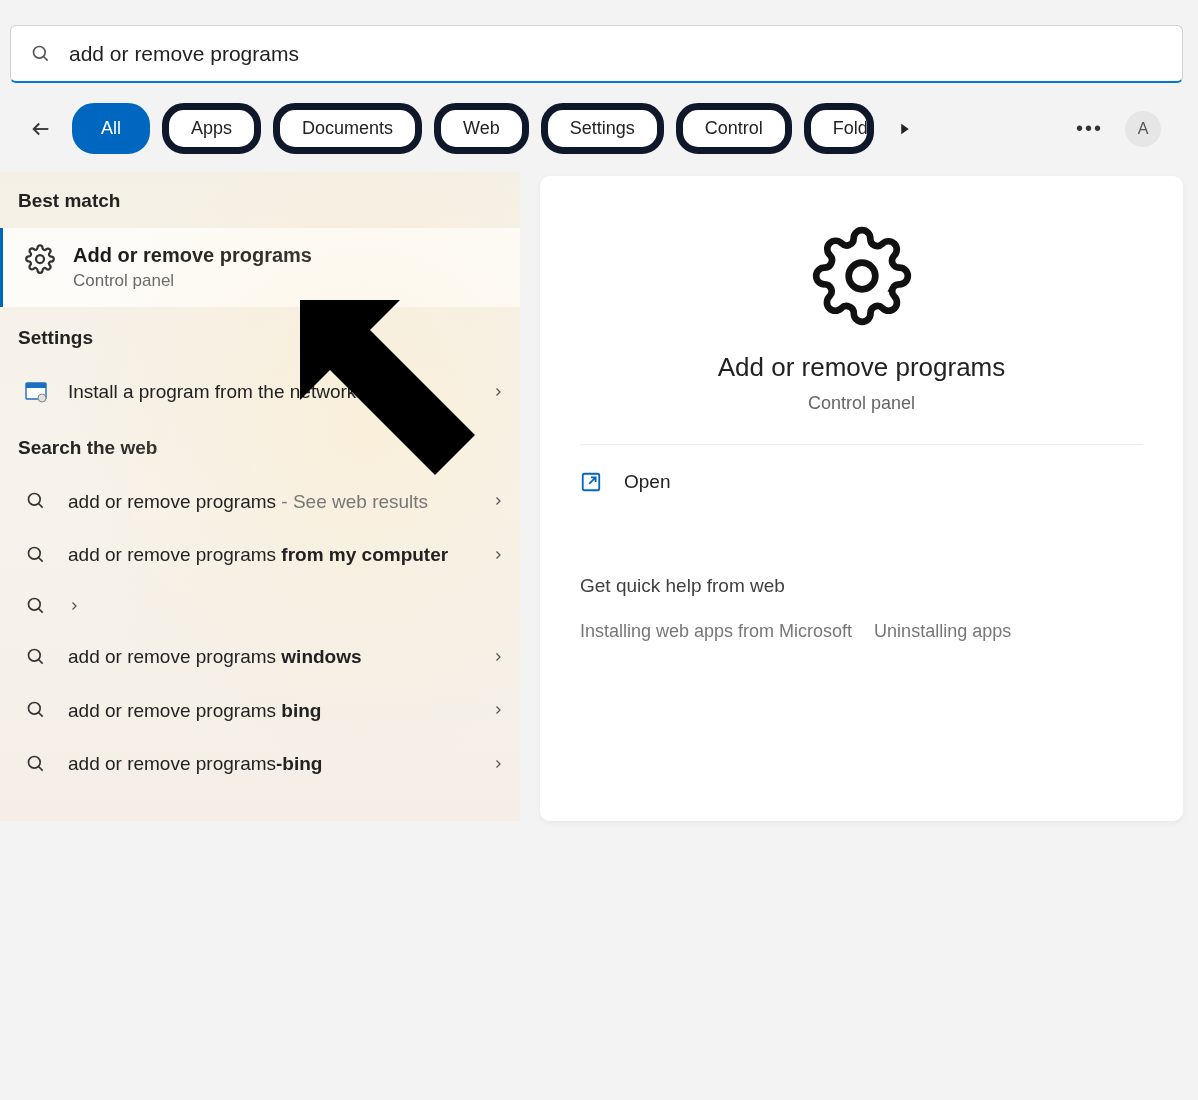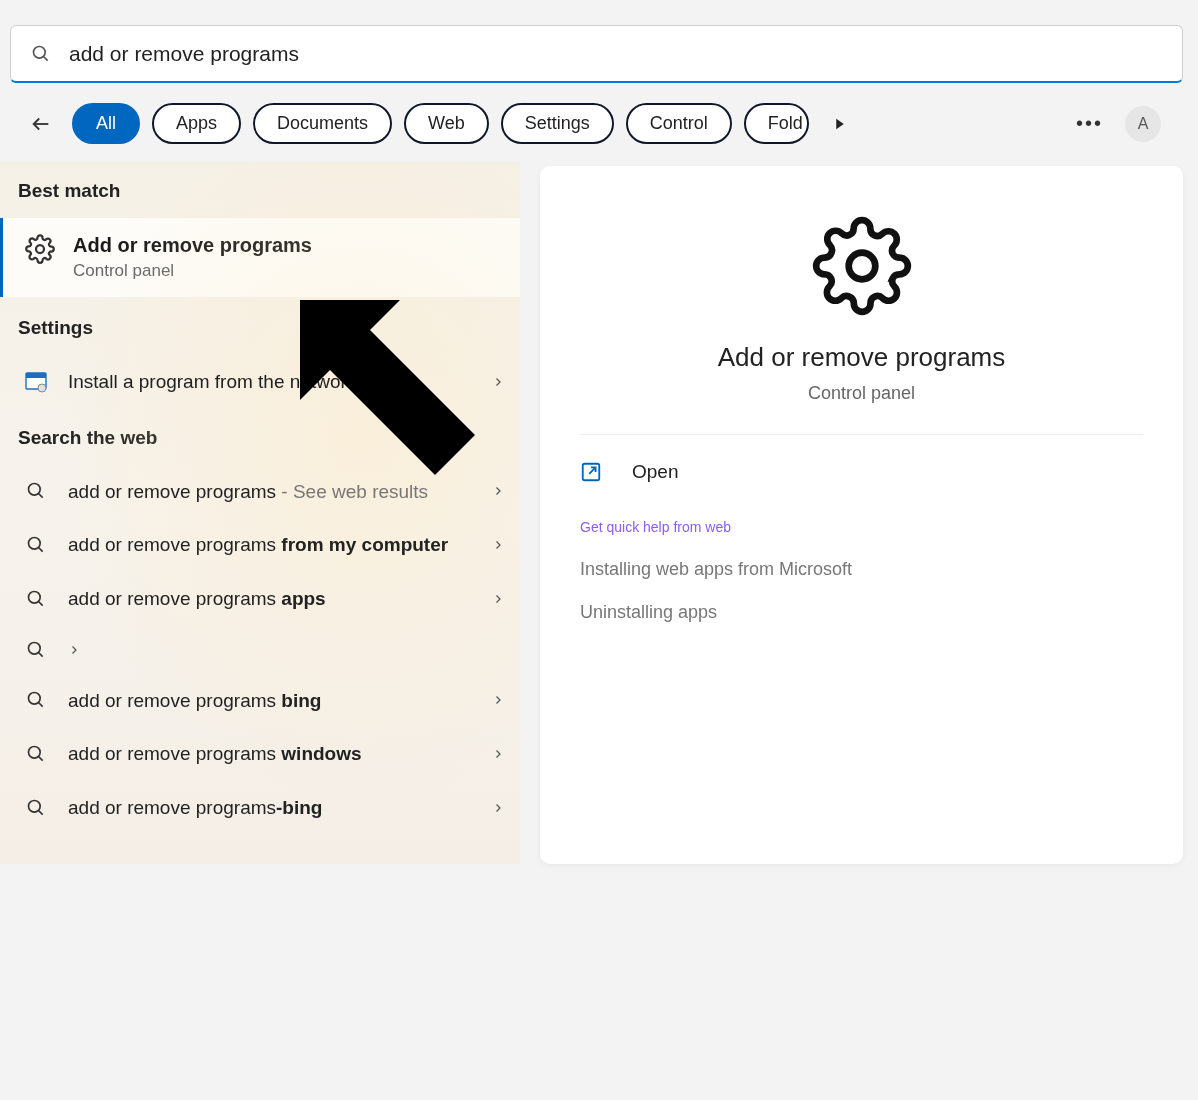--- a/index.html
+++ b/index.html
@@ -33,21 +33,21 @@
 }
 .filter-row {
   display: flex;
   align-items: center;
   gap: 12px;
   padding: 20px 15px 18px 30px;
 }
 .back-arrow { cursor: pointer; margin-right: 8px; }
 .pill {
   background: #fff;
-  border: 2px solid #0f172a;
+  border: 7px solid #0f172a;
   border-radius: 22px;
   padding: 8px 22px;
   font-size: 18px;
   color: #222;
   cursor: pointer;
   white-space: nowrap;
 }
 .pill.active {
   background: #0067c0;
   color: #fff;
@@ -113,24 +113,24 @@
   flex:1;
   background:#fff;
   border-radius:10px;
   margin-top: 4px;
   padding: 40px 40px 60px 40px;
   box-shadow: 0 2px 6px rgba(0,0,0,0.05);
 }
 .hero { text-align:center; padding: 10px 0 30px 0; border-bottom:1px solid #ececec; }
 .hero-title { font-size:26px; color:#222; margin-top:22px; }
 .hero-sub { font-size:18px; color:#666; margin-top:10px; }
-.open-row { display:flex; align-items:center; gap:30px; margin-top:26px; cursor:pointer; }
+.open-row { display:flex; align-items:center; gap:22px; margin-top:26px; cursor:pointer; }
 .open-row .open-label { font-size:19px; color:#222; }
-.help-header { font-size:14px; color:#8b5cf6; margin-top:36px; font-weight:500; }
-.help-links { margin-top:24px; display:flex; flex-direction:column; gap:22px; }
+.help-header { font-size:19px; color:#404040; margin-top:82px; font-weight:500; }
+.help-links { margin-top:24px; display:flex; flex-direction:row; gap:22px; }
 .help-links a { font-size:18px; color:#777; text-decoration:none; cursor:pointer; }
 .annotation-arrow {
   position:absolute;
   left:280px;
   top:280px;
   z-index:5;
   pointer-events:none;
 }
 </style>
 </head>
@@ -222,56 +222,44 @@
           <polyline points="9 5 16 12 9 19"></polyline>
         </svg>
     </div>
     <div class="list-item">
       <span class="icon-box">
           <svg width="20" height="20" viewBox="0 0 24 24" fill="none" stroke="#333" stroke-width="2">
             <circle cx="10" cy="10" r="7"></circle>
             <line x1="20" y1="20" x2="15" y2="15"></line>
           </svg>
         </span>
-      <span class="label"><span class="prefix">add or remove programs </span><span class="bold">apps</span></span>
-      <svg class="chev" width="12" height="12" viewBox="0 0 24 24" fill="none" stroke="#555" stroke-width="2.5">
-          <polyline points="9 5 16 12 9 19"></polyline>
-        </svg>
-    </div>
-    <div class="list-item">
-      <span class="icon-box">
-          <svg width="20" height="20" viewBox="0 0 24 24" fill="none" stroke="#333" stroke-width="2">
-            <circle cx="10" cy="10" r="7"></circle>
-            <line x1="20" y1="20" x2="15" y2="15"></line>
-          </svg>
-        </span>
+      <svg class="chev" width="12" height="12" viewBox="0 0 24 24" fill="none" stroke="#555" stroke-width="2.5">
+          <polyline points="9 5 16 12 9 19"></polyline>
+        </svg>
+    </div>
+    <div class="list-item">
+      <span class="icon-box">
+          <svg width="20" height="20" viewBox="0 0 24 24" fill="none" stroke="#333" stroke-width="2">
+            <circle cx="10" cy="10" r="7"></circle>
+            <line x1="20" y1="20" x2="15" y2="15"></line>
+          </svg>
+        </span>
+      <span class="label"><span class="prefix">add or remove programs </span><span class="bold">windows</span></span>
       <svg class="chev" width="12" height="12" viewBox="0 0 24 24" fill="none" stroke="#555" stroke-width="2.5">
           <polyline points="9 5 16 12 9 19"></polyline>
         </svg>
     </div>
     <div class="list-item">
       <span class="icon-box">
           <svg width="20" height="20" viewBox="0 0 24 24" fill="none" stroke="#333" stroke-width="2">
             <circle cx="10" cy="10" r="7"></circle>
             <line x1="20" y1="20" x2="15" y2="15"></line>
           </svg>
         </span>
       <span class="label"><span class="prefix">add or remove programs </span><span class="bold">bing</span></span>
-      <svg class="chev" width="12" height="12" viewBox="0 0 24 24" fill="none" stroke="#555" stroke-width="2.5">
-          <polyline points="9 5 16 12 9 19"></polyline>
-        </svg>
-    </div>
-    <div class="list-item">
-      <span class="icon-box">
-          <svg width="20" height="20" viewBox="0 0 24 24" fill="none" stroke="#333" stroke-width="2">
-            <circle cx="10" cy="10" r="7"></circle>
-            <line x1="20" y1="20" x2="15" y2="15"></line>
-          </svg>
-        </span>
-      <span class="label"><span class="prefix">add or remove programs </span><span class="bold">windows</span></span>
       <svg class="chev" width="12" height="12" viewBox="0 0 24 24" fill="none" stroke="#555" stroke-width="2.5">
           <polyline points="9 5 16 12 9 19"></polyline>
         </svg>
     </div>
     <div class="list-item">
       <span class="icon-box">
           <svg width="20" height="20" viewBox="0 0 24 24" fill="none" stroke="#333" stroke-width="2">
             <circle cx="10" cy="10" r="7"></circle>
             <line x1="20" y1="20" x2="15" y2="15"></line>
           </svg>

